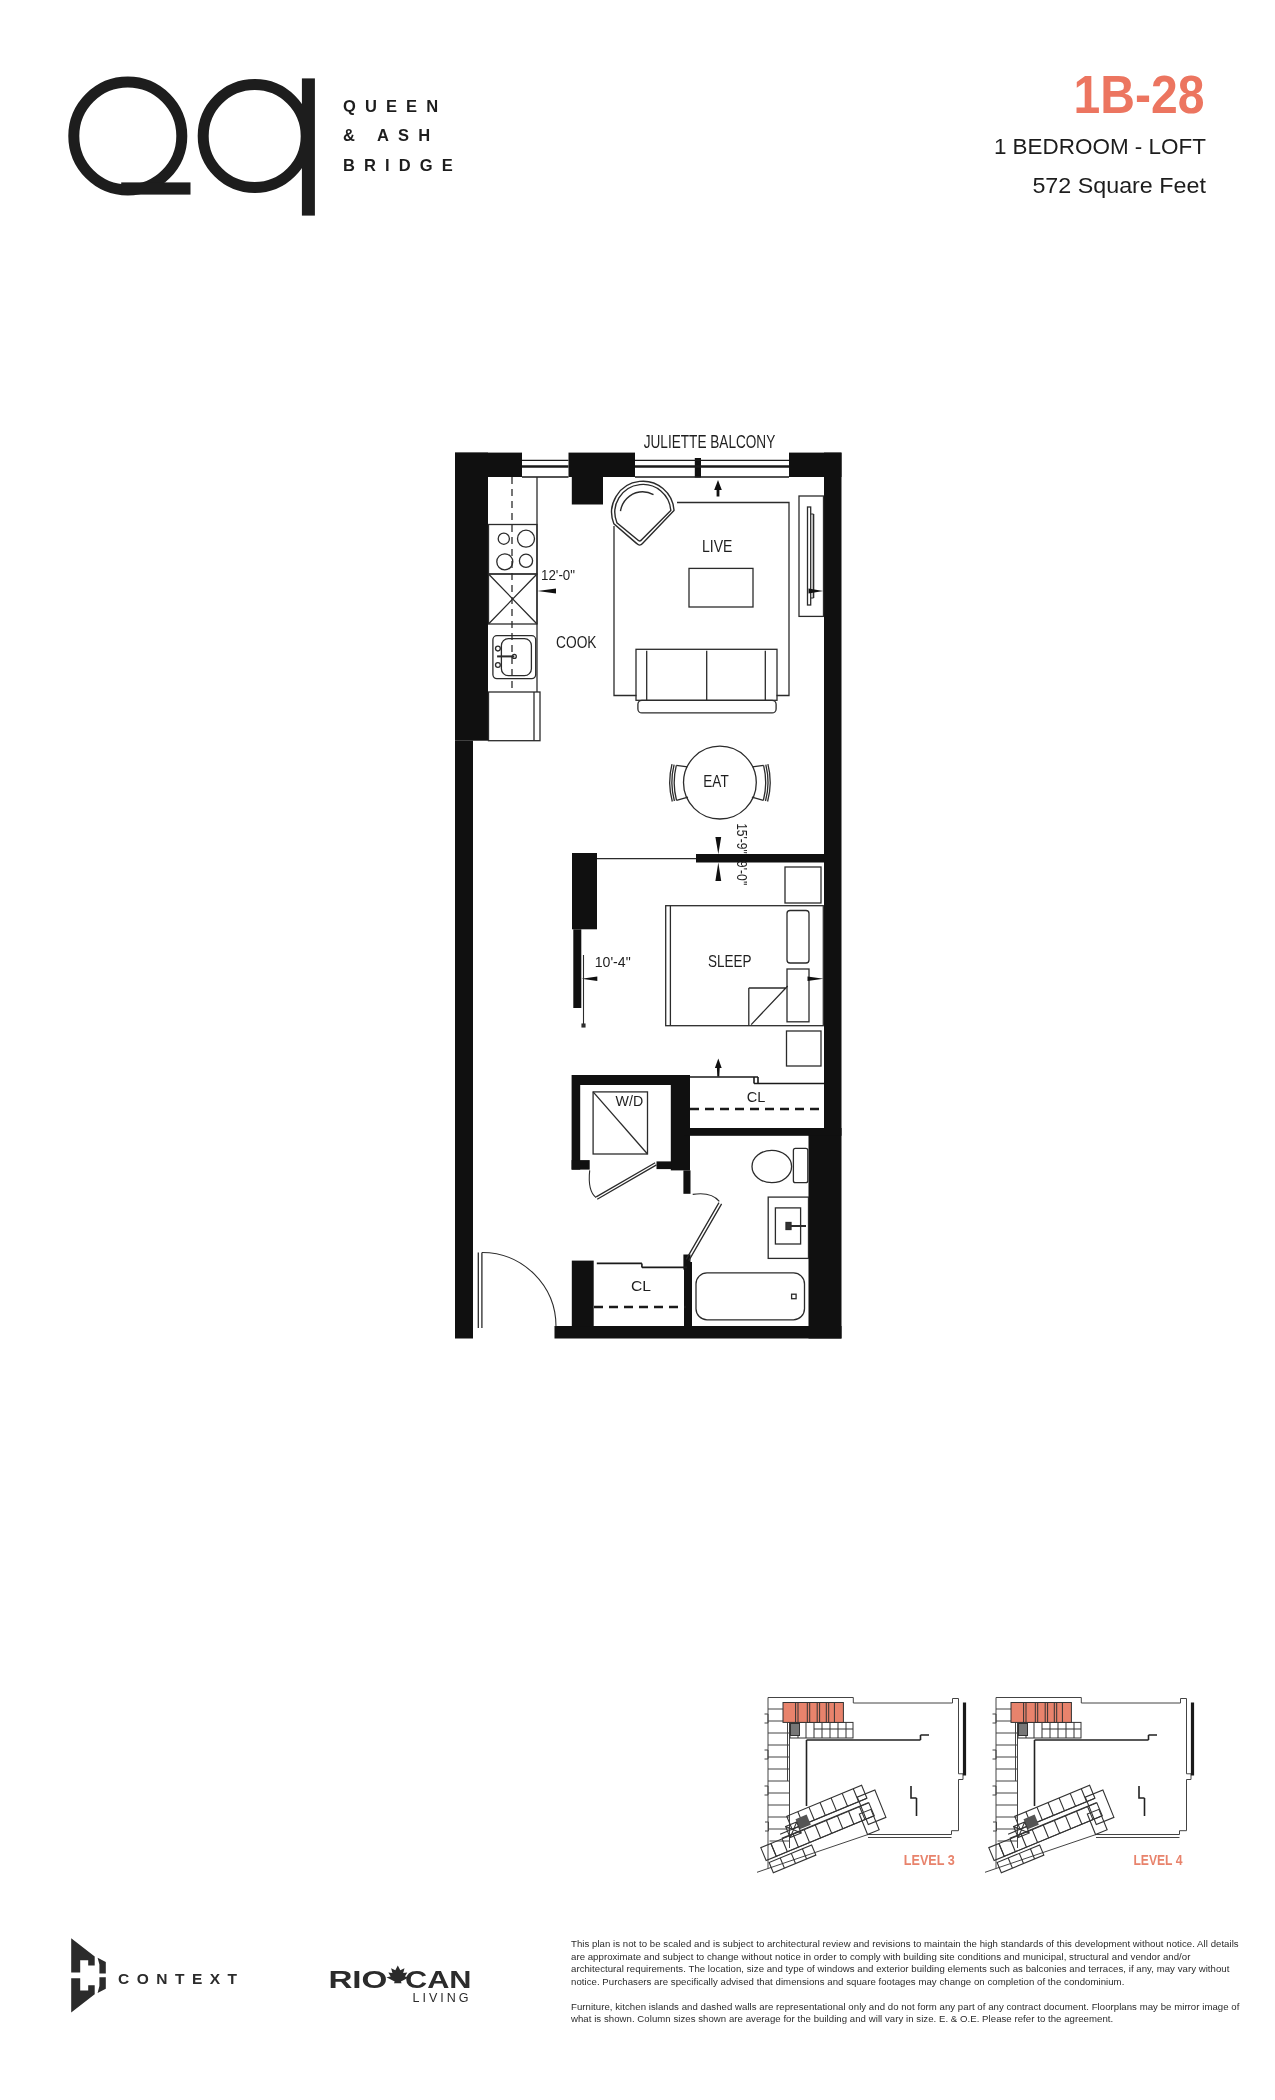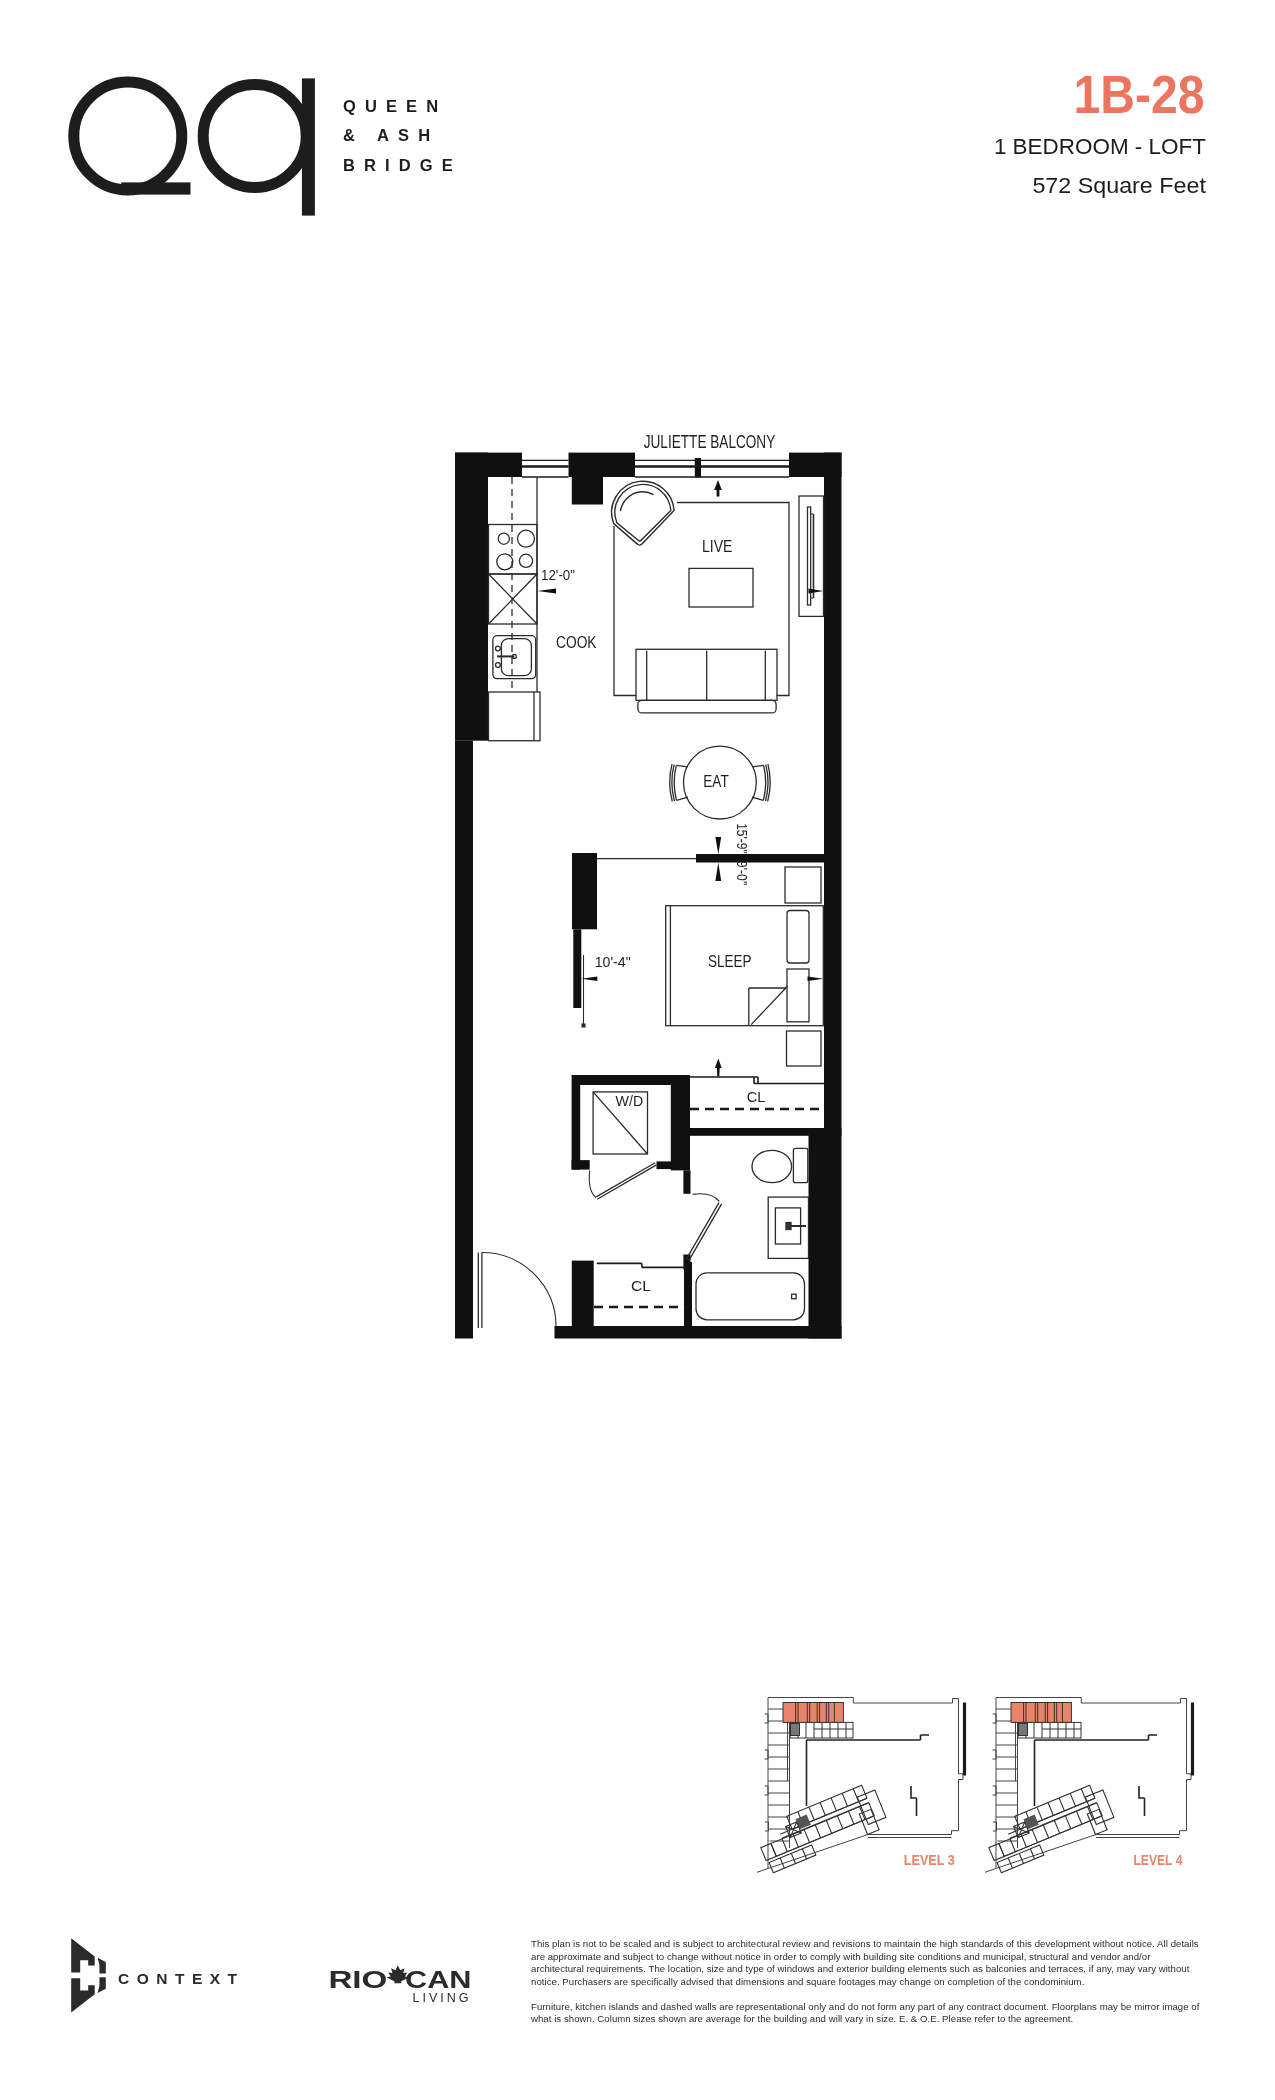--- a/index.html
+++ b/index.html
@@ -1,20 +1,20 @@
 <!DOCTYPE html>
 <html><head>
 <meta charset="utf-8">
 <style>
   html,body{margin:0;padding:0;background:#fff;}
   #page{position:relative;width:1275px;height:2100px;background:#fff;overflow:hidden;
         font-family:"Liberation Sans", sans-serif;}
   .abs{position:absolute;}
   .qa-text{color:#1d1d1d;font-weight:bold;font-size:16.5px;letter-spacing:9.1px;line-height:29.4px;}
-  .disc{color:#2b2b2b;font-size:9.6px;line-height:12.55px;white-space:nowrap;letter-spacing:0.05px;}
+  .disc{color:#2b2b2b;font-size:9.6px;line-height:12.55px;white-space:nowrap;letter-spacing:0.05px;margin-left:40px;}
 </style>
 </head>
 <body>
 <div id="page">
 
   <svg class="abs" style="left:0;top:0" width="340" height="230" viewBox="0 0 340 230">
     <g fill="none" stroke="#1d1d1d">
       <circle cx="127.8" cy="136" r="54" stroke-width="11"></circle>
       <circle cx="254.7" cy="136" r="51.5" stroke-width="11"></circle>
     </g>

